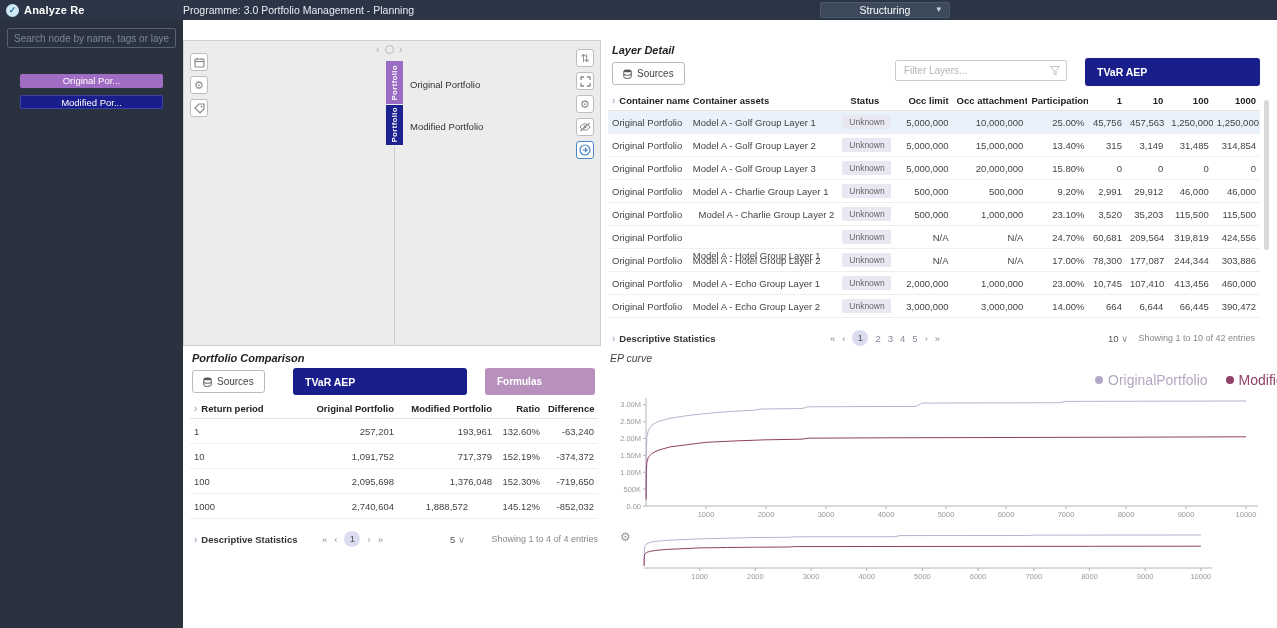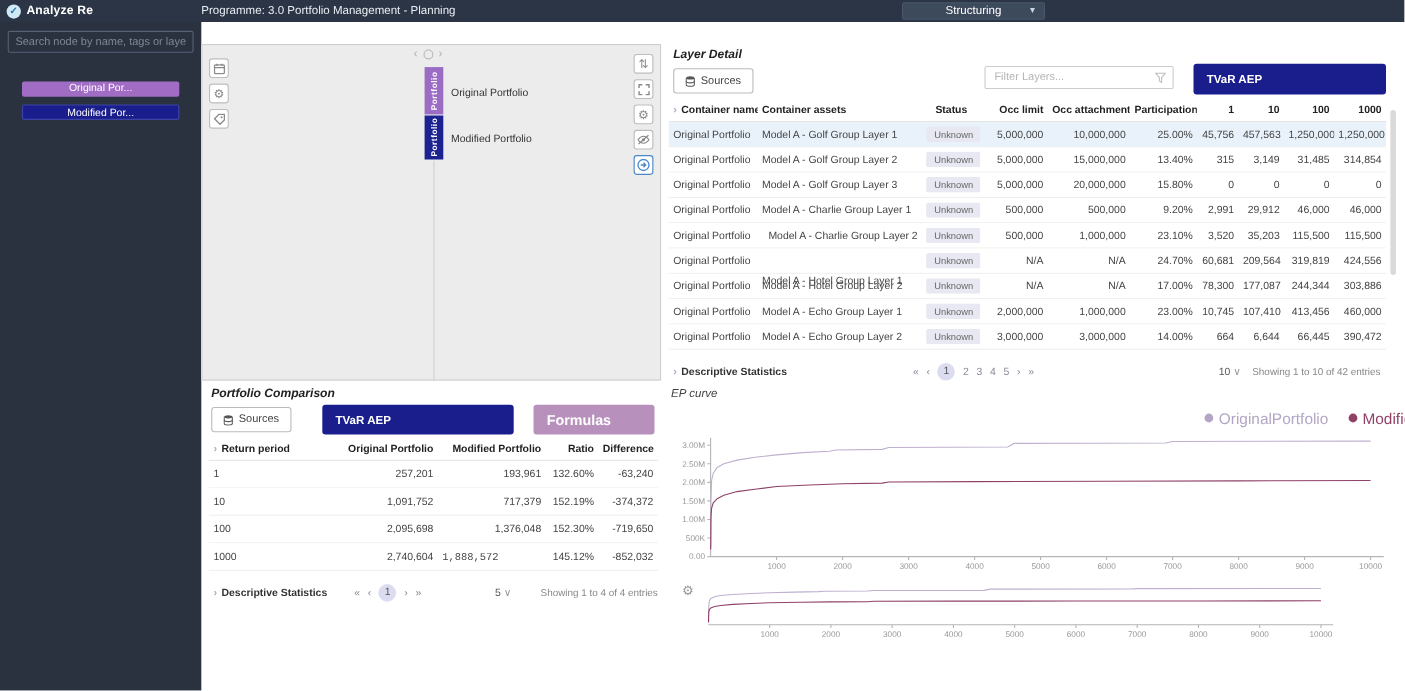--- a/index.html
+++ b/index.html
@@ -36,21 +36,21 @@
   .node-tag .vtxt { writing-mode:vertical-rl; transform:rotate(180deg); font-size:7.5px; font-weight:bold; letter-spacing:0.5px; }
   .node-tag.original { left:202px; top:20px; height:43px; background:#9a6cc3; }
   .node-tag.modified { left:202px; top:64px; height:40px; background:#1c2290; }
   .node-label { position:absolute; left:226px; font-size:9.5px; color:#333; }
   .connector { position:absolute; left:210px; top:105px; width:1px; height:200px; background:#cfcfcf; }
 
   
   .panel-title { position:absolute; font-size:11px; font-style:italic; font-weight:bold; color:#222; }
   .tab-btn { position:absolute; height:23px; background:#fff; border:1px solid #bbb; border-radius:3px; display:flex; align-items:center; gap:5px; padding:0 10px; font-size:10px; color:#444; cursor:pointer; }
   .navy-btn { position:absolute; background:#1a1e8c; border-radius:3px; color:#fff; font-weight:bold; font-size:10.5px; display:flex; align-items:center; padding-left:12px; cursor:pointer; }
-  .mauve-btn { position:absolute; background:#b791bc; border-radius:3px; color:#fff; font-weight:bold; font-size:13px; display:flex; align-items:center; padding-left:12px; cursor:pointer; }
+  .mauve-btn { position:absolute; background:#b791bc; border-radius:3px; color:#fff; font-weight:bold; font-size:10px; display:flex; align-items:center; padding-left:12px; cursor:pointer; }
   .filter-input { position:absolute; height:21px; border:1px solid #ccc; border-radius:2px; font-size:10px; color:#555; padding:0 20px 0 8px; outline:none; background:#fff; }
   .filter-input::placeholder { color:#b5b5b5; }
   .funnel { position:absolute; color:#c0c0c0; }
 
   .grid-header { display:flex; border-bottom:1px solid #e4e4e4; align-items:center; height:21px; }
   .grid-header .hcell { font-size:9.5px; font-weight:bold; color:#222; padding:0 4px; white-space:nowrap; overflow:hidden; }
   .grid-row { display:flex; align-items:center; border-bottom:1px solid #efefef; background:#fff; }
   .grid-row.hl { background:#e9f2fb; }
   .grid-row .cell { font-size:9.5px; color:#444; padding:0 4px; white-space:nowrap; overflow:hidden; }
   .badge { background:#e8e8f3; border-radius:2px; font-size:8.5px; color:#666; padding:2px 7px; display:inline-block; }
@@ -349,21 +349,21 @@
       <div class="grid-row" style="height: 25px;">
         <div class="cell" style="width: 108px; text-align: left;">100</div>
         <div class="cell" style="width: 100px; text-align: right;">2,095,698</div>
         <div class="cell" style="width: 98px; text-align: right;">1,376,048</div>
         <div class="cell" style="width: 48px; text-align: right;">152.30%</div>
         <div class="cell" style="width: 54px; text-align: right;">-719,650</div>
       </div>
       <div class="grid-row" style="height: 25px;">
         <div class="cell" style="width: 108px; text-align: left;">1000</div>
         <div class="cell" style="width: 100px; text-align: right;">2,740,604</div>
-        <div class="cell" style="width: 98px; text-align: left; font-family: Liberation Mono, monospace;">1,888,572</div>
+        <div class="cell" style="width: 98px; text-align: center;">1,888,572</div>
         <div class="cell" style="width: 48px; text-align: right;">145.12%</div>
         <div class="cell" style="width: 54px; text-align: right;">-852,032</div>
       </div>
     </div>
 
   <div class="footer-row" style="left:190px;top:528px;width:410px;height:22px;">
     <span class="chev" style="color:#b5a8c5;margin-left:4px;">›</span>
     <span class="foot-label">Descriptive Statistics</span>
     <div class="pager" style="position:absolute;left:132px;" id="pc-pager">
         <span class="pg ">«</span>

